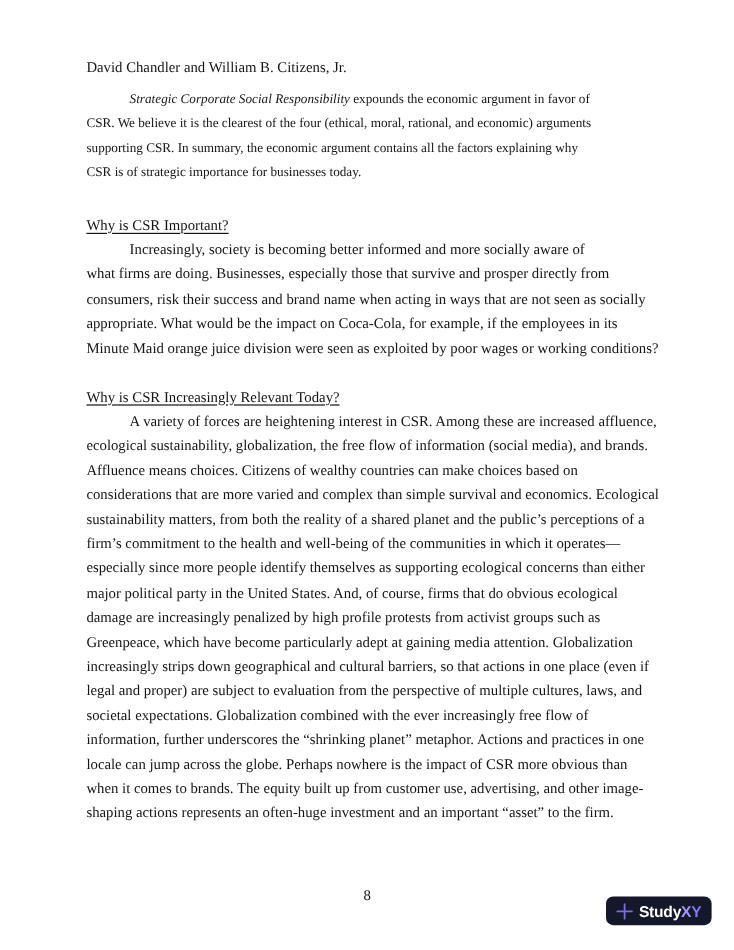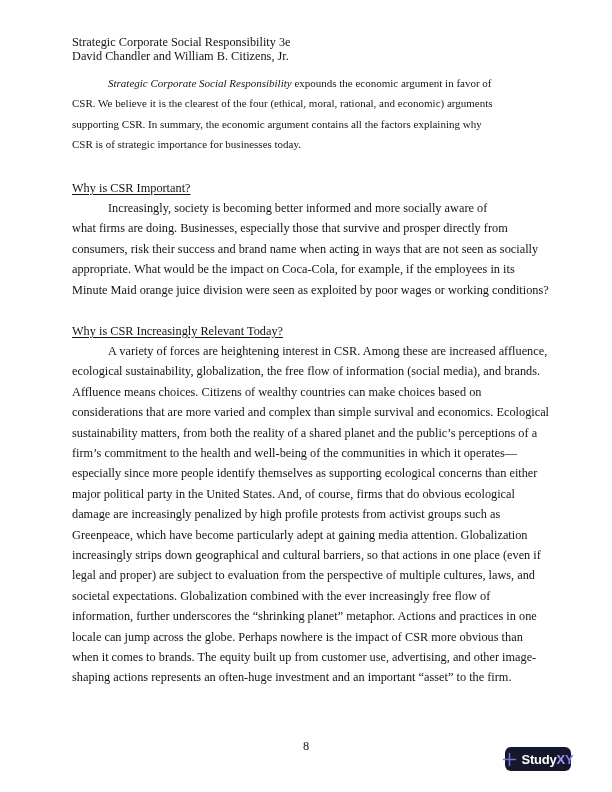--- a/index.html
+++ b/index.html
@@ -60,21 +60,21 @@
     top: 739px;
     width: 612px;
     text-align: center;
     font-size: 12.3px;
     line-height: 14px;
   }
   .studyxy-badge {
     position: absolute;
     left: 505px;
     top: 747px;
-    width: 66px;
+    width: 88px;
     height: 24px;
     background: #15172a;
     border-radius: 6px;
     display: flex;
     align-items: center;
     justify-content: center;
     gap: 4px;
     box-sizing: border-box;
     cursor: pointer;
   }
@@ -94,21 +94,21 @@
   }
   .brand-study { color: #ffffff; }
   .brand-x { color: #a396f8; }
   .brand-y { color: #7e7bf2; }
 </style>
 </head>
 <body>
 
 <div class="page">
 
-  <div class="doc-header"><span>Strategic Corporate Social Responsibility 3e</span><br><span>David Chandler and William B. Citizens, Jr.</span></div>
+  <div class="doc-header"><br><span>David Chandler and William B. Citizens, Jr.</span></div>
 
   <div class="intro-para"><span class="intro-italic">Strategic Corporate Social Responsibility</span><span> expounds the economic argument in favor of
 CSR. We believe it is the clearest of the four (ethical, moral, rational, and economic) arguments
 supporting CSR. In summary, the economic argument contains all the factors explaining why
 CSR is of strategic importance for businesses today.</span></div>
 
   <div class="section section-2">
     <div class="section-heading">Why is CSR Increasingly Relevant Today?</div>
     <div class="section-body">A variety of forces are heightening interest in CSR. Among these are increased affluence,
 ecological sustainability, globalization, the free flow of information (social media), and brands.

